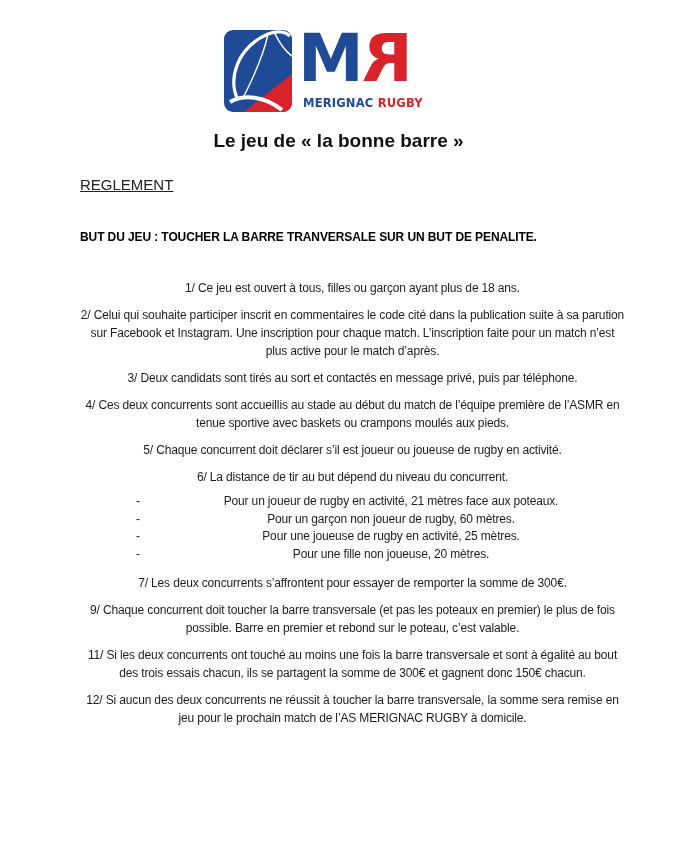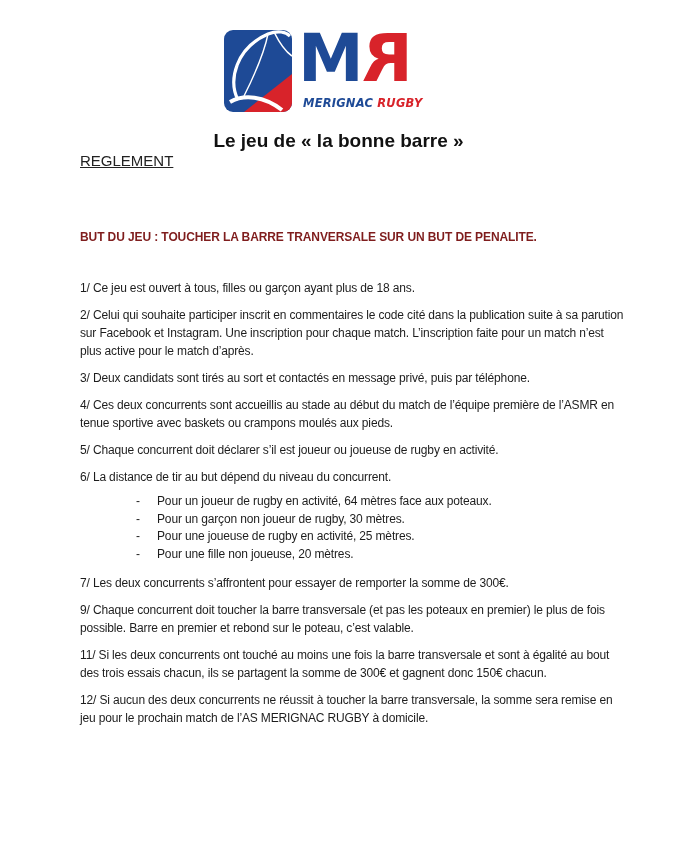--- a/index.html
+++ b/index.html
@@ -13,38 +13,38 @@
   .logo-m {
     position: absolute; left: 74px; top: -6px;
     font-family: "DejaVu Sans", sans-serif; font-weight: bold;
     font-size: 66px; line-height: 70px; letter-spacing: -2px;
   }
   .logo-m .m { color: #1e4a96; }
   .logo-m .r { color: #d8232a; display: inline-block; transform: scaleX(-1); margin-left: 2px; }
   .logo-text {
     position: absolute; left: 79px; top: 66px;
     font-family: "DejaVu Sans", sans-serif; font-weight: bold;
-    font-size: 11.5px; letter-spacing: 0.2px; white-space: nowrap; font-style: italic;
+    font-size: 11.5px; letter-spacing: 0.2px; white-space: nowrap;
   }
   .logo-text .blue { color: #1e4a96; }
   .logo-text .red { color: #d8232a; }
 
   .title {
     position: absolute; left: 0; width: 677px; top: 130px;
     text-align: center; font-weight: bold; font-size: 19px; color: #111;
   }
   .reglement {
-    position: absolute; left: 80px; top: 152px;
+    position: absolute; left: 80px; top: 176px;
     font-size: 15px; text-decoration: underline; color: #222;
   }
   .goal {
     position: absolute; left: 80px; top: 230px;
-    font-size: 12px; font-weight: bold; color: #7f1d1d; letter-spacing: -0.1px;
+    font-size: 12px; font-weight: bold; color: #000000; letter-spacing: -0.1px;
   }
-  .rules { position: absolute; left: 80px; top: 279px; width: 545px; }
+  .rules { position: absolute; left: 80px; top: 279px; width: 545px; text-align: center; }
   .rule {
     font-size: 12px; line-height: 18px; margin: 0 0 9px 0; color: #1d1d1d;
     letter-spacing: -0.15px;
   }
   .sublist { margin: -2px 0 11px 0; padding: 0; list-style: none; }
   .sublist li {
     font-size: 12px; line-height: 17.5px; position: relative;
     padding-left: 77px; color: #1d1d1d; letter-spacing: -0.15px;
   }
   .sublist li .dash { position: absolute; left: 56px; }
@@ -82,22 +82,22 @@
 <div class="goal">BUT DU JEU : TOUCHER LA BARRE TRANVERSALE SUR UN BUT DE PENALITE.</div>
 
 <div class="rules">
   <p class="rule">1/ Ce jeu est ouvert à tous, filles ou garçon ayant plus de 18 ans.</p>
   <p class="rule">2/ Celui qui souhaite participer inscrit en commentaires le code cité dans la publication suite à sa parution sur Facebook et Instagram. Une inscription pour chaque match. L’inscription faite pour un match n’est plus active pour le match d’après.</p>
   <p class="rule">3/ Deux candidats sont tirés au sort et contactés en message privé, puis par téléphone.</p>
   <p class="rule">4/ Ces deux concurrents sont accueillis au stade au début du match de l’équipe première de l’ASMR en tenue sportive avec baskets ou crampons moulés aux pieds.</p>
   <p class="rule">5/ Chaque concurrent doit déclarer s’il est joueur ou joueuse de rugby en activité.</p>
   <p class="rule">6/ La distance de tir au but dépend du niveau du concurrent.</p>
   <ul class="sublist">
-    <li><span class="dash">-</span><span>Pour un joueur de rugby en activité, 64 mètres face aux poteaux.</span></li>
-    <li><span class="dash">-</span><span>Pour un garçon non joueur de rugby, 30 mètres.</span></li>
+    <li><span class="dash">-</span><span>Pour un joueur de rugby en activité, 21 mètres face aux poteaux.</span></li>
+    <li><span class="dash">-</span><span>Pour un garçon non joueur de rugby, 60 mètres.</span></li>
     <li><span class="dash">-</span><span>Pour une joueuse de rugby en activité, 25 mètres.</span></li>
     <li><span class="dash">-</span><span>Pour une fille non joueuse, 20 mètres.</span></li>
   </ul>
   <p class="rule">7/ Les deux concurrents s’affrontent pour essayer de remporter la somme de 300€.</p>
   <p class="rule">9/ Chaque concurrent doit toucher la barre transversale (et pas les poteaux en premier) le plus de fois possible. Barre en premier et rebond sur le poteau, c’est valable.</p>
   <p class="rule">11/ Si les deux concurrents ont touché au moins une fois la barre transversale et sont à égalité au bout des trois essais chacun, ils se partagent la somme de 300€ et gagnent donc 150€ chacun.</p>
   <p class="rule">12/ Si aucun des deux concurrents ne réussit à toucher la barre transversale, la somme sera remise en jeu pour le prochain match de l’AS MERIGNAC RUGBY à domicile.</p>
 </div>
 
 </body></html>

